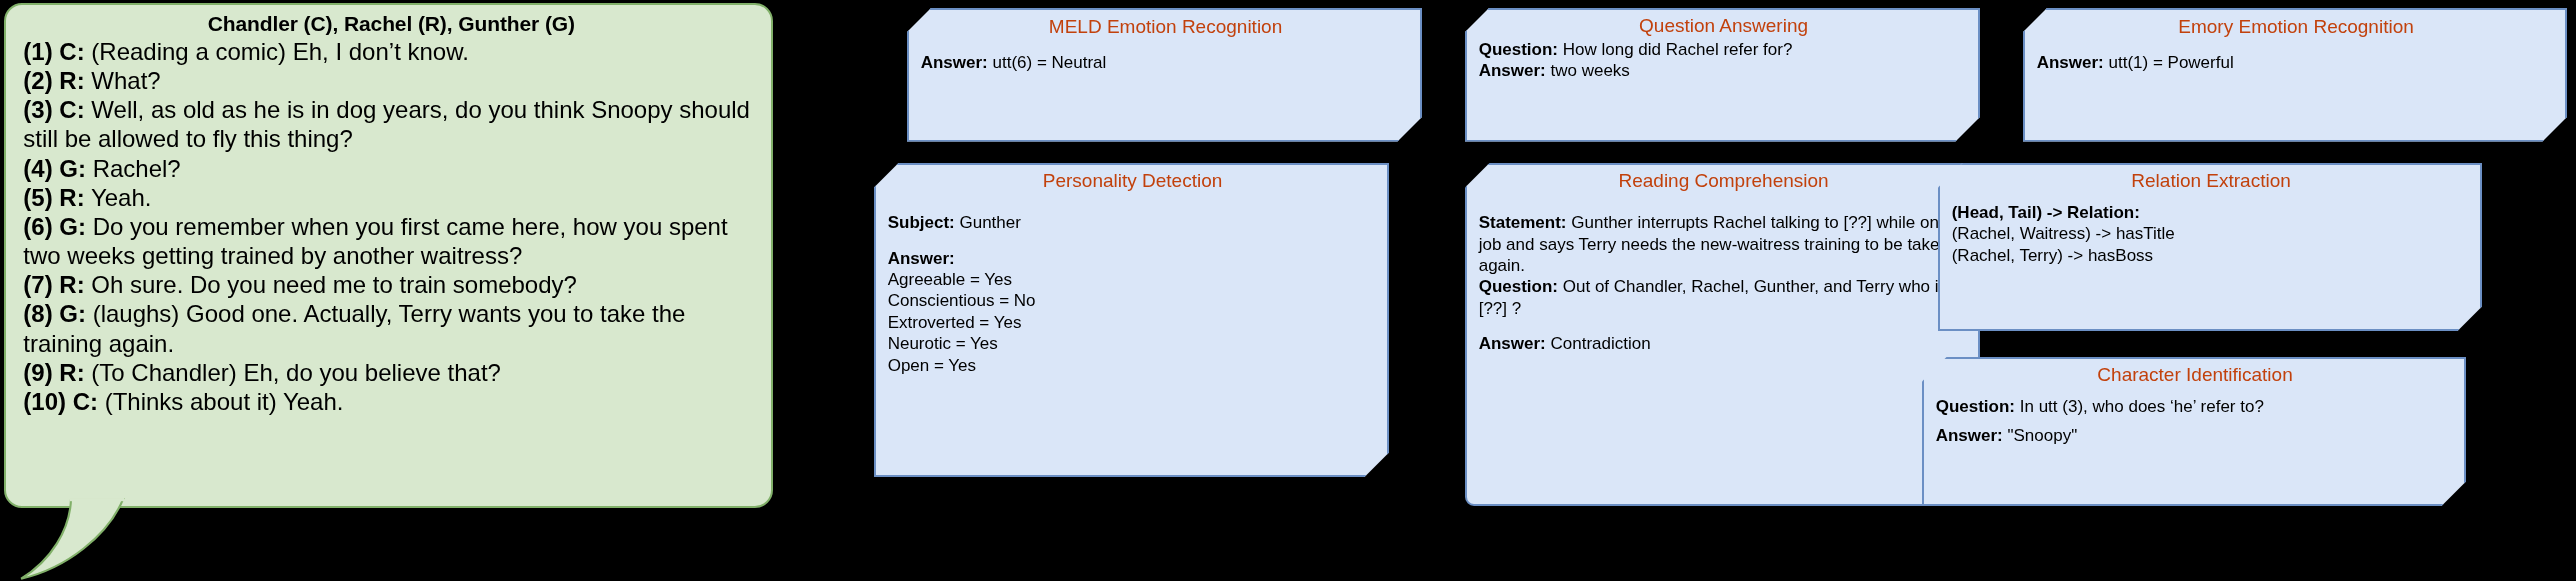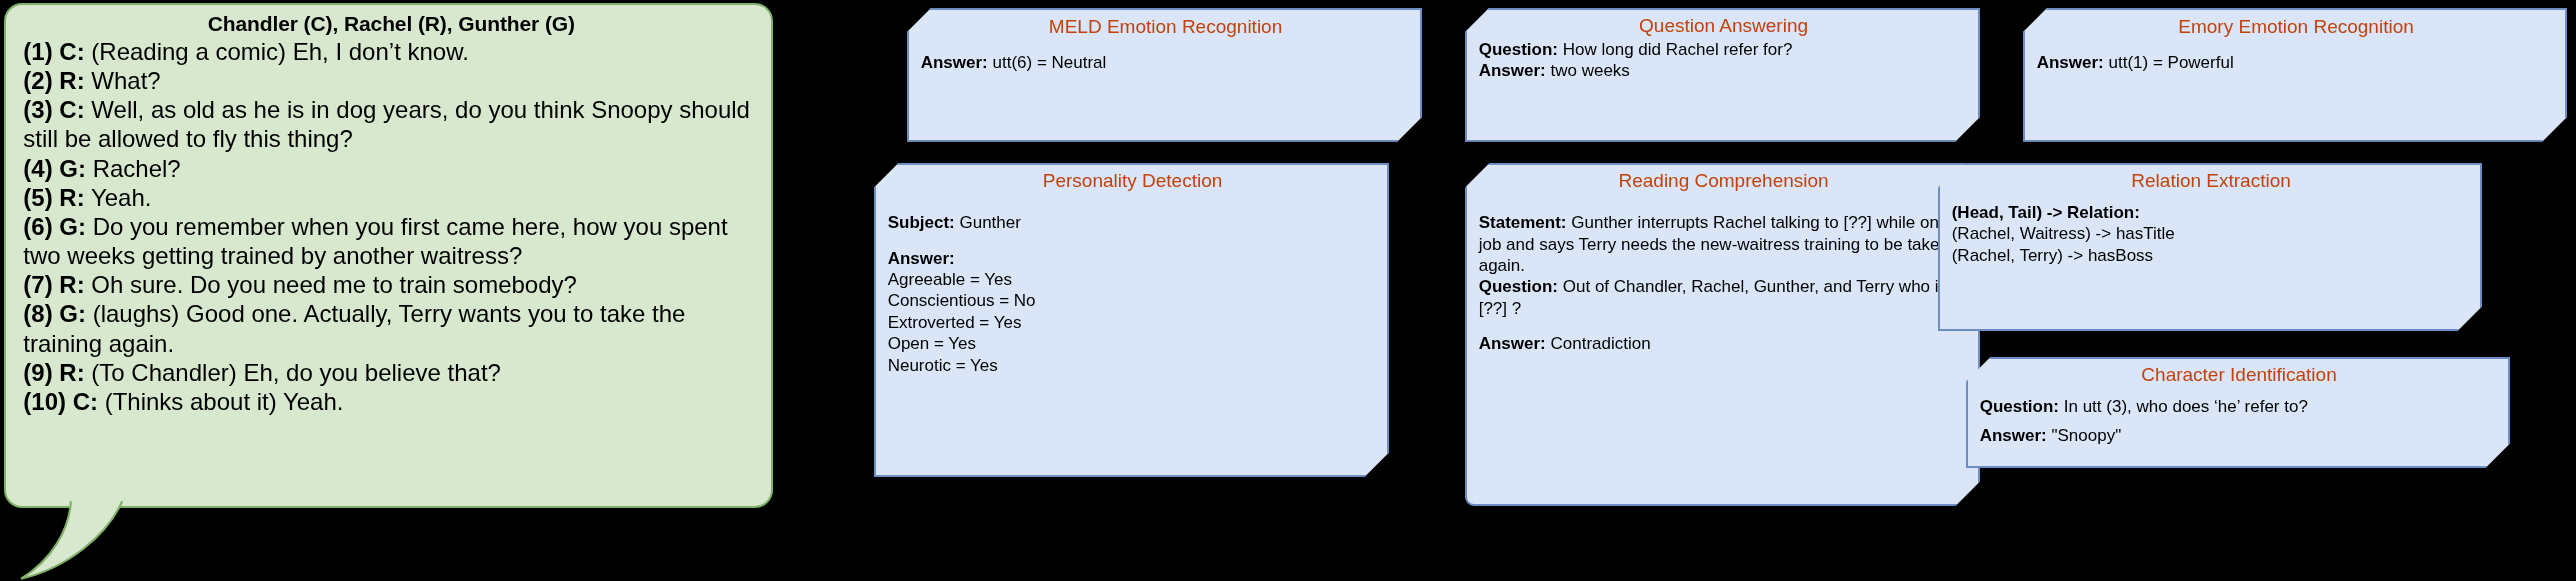--- a/index.html
+++ b/index.html
@@ -115,21 +115,21 @@
   .spacer-lg { height: 18px; }
 
   
   #card-meld   { left: 907px; top: 7.5px;  width: 515px; height: 134px; }
   #card-qa     { left: 1465px; top: 7.5px;  width: 515px; height: 134px; padding-left: 28px; }
   #card-emory  { left: 2023px; top: 7.5px;  width: 544px; height: 134px; }
 
   #card-pers   { left: 858px; top: 163px; width: 515px; height: 314px; margin-left: 16px; }
   #card-rc     { left: 1465px; top: 163px; width: 515px; height: 343px; border-radius: 9px; }
   #card-rel    { left: 1938px; top: 163px; width: 544px; height: 168px; }
-  #card-charid { left: 1966px; top: 357px; width: 544px; height: 111px; }
+  #card-charid { left: 1922px; top: 357px; width: 544px; height: 149px; }
 
   #card-meld  .card-inner,
   #card-emory .card-inner { padding-top: 6.4px; }
   #card-meld  .card-title,
   #card-emory .card-title { margin-bottom: 0; }
 </style>
 </head>
 <body>
 
 <div id="dialogue-bubble">
@@ -238,22 +238,22 @@
     <div class="spacer-lg"></div>
     <div class="card-line">
       <span class="lbl">Subject:</span> 
       <span>Gunther</span>
     </div>
     <div class="spacer-md"></div>
     <div class="card-line lbl">Answer:</div>
     <div class="card-line">Agreeable = Yes</div>
     <div class="card-line">Conscientious = No</div>
     <div class="card-line">Extroverted = Yes</div>
+    <div class="card-line">Neurotic = Yes</div>
     <div class="card-line">Open = Yes</div>
-    <div class="card-line">Neurotic = Yes</div>
   </div>
 </div>
 
 <div class="card" id="card-rc">
   <div class="card-inner">
     <div class="card-title">Reading Comprehension</div>
     <div class="spacer-lg"></div>
     <div class="card-line">
       <span class="lbl">Statement:</span> 
       <span>Gunther interrupts Rachel talking to [??] while on the job and says Terry needs the new-waitress training to be taken again.</span>

